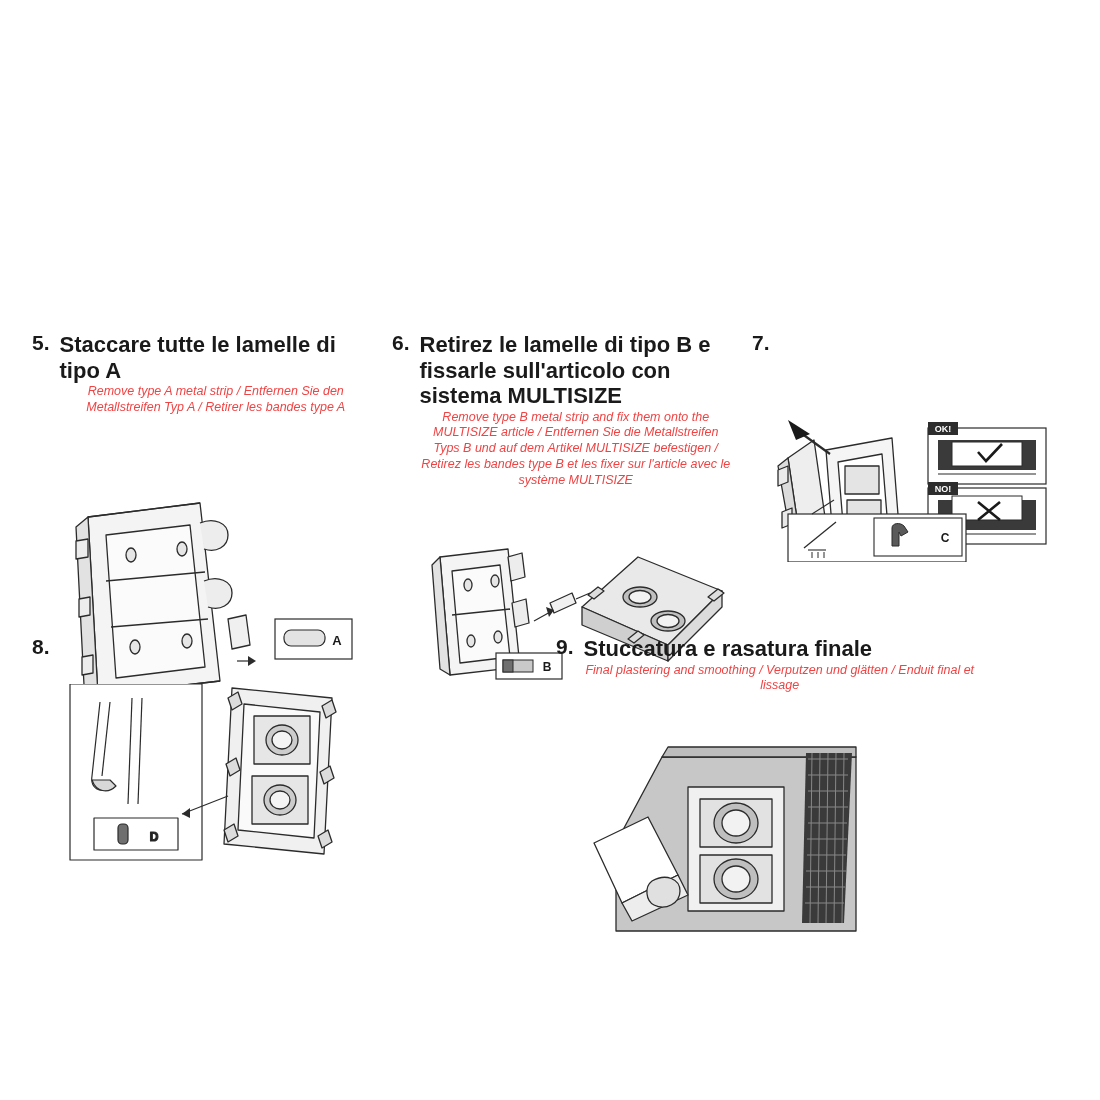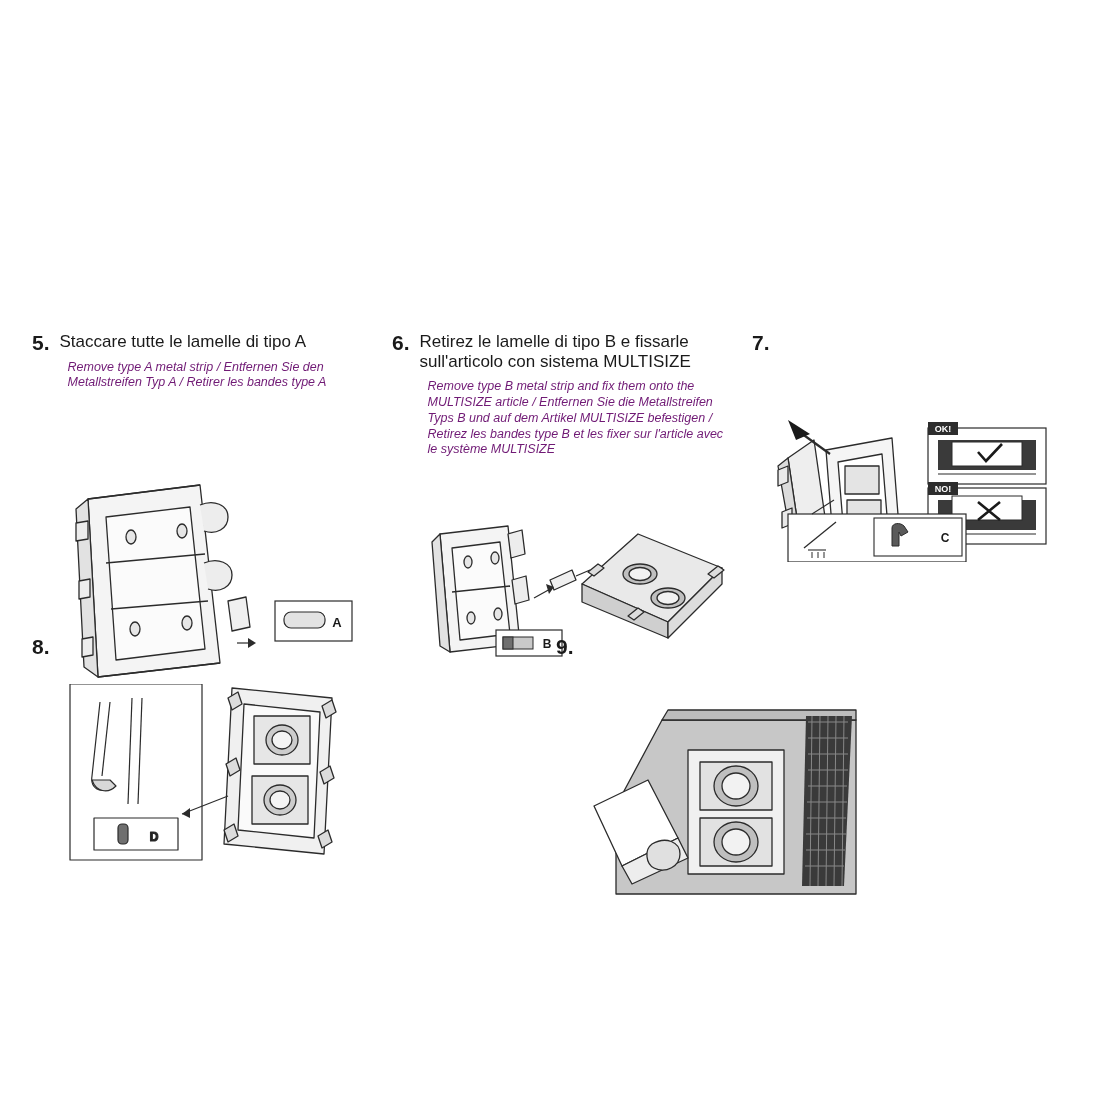--- a/index.html
+++ b/index.html
@@ -37,31 +37,32 @@
     font-weight: bold;
     line-height: 1.05;
     margin-right: 10px;
     flex: 0 0 auto;
     letter-spacing: 0;
   }
   .step-texts {
     flex: 1 1 auto;
   }
   .step-title {
-    font-size: 17px;
+    font-size: 22px;
     line-height: 1.16;
     margin: 0 0 1px 0;
-    font-weight: 400;
+    font-weight: 700;
   }
   .step-sub {
     font-size: 12.5px;
     font-style: italic;
     line-height: 1.26;
-    margin: 8px;
-    color: #701a75;
+    margin: 1px;
+    color: #ef4444;
+    text-align: center;
   }
 
   
   .art {
     position: relative;
   }
   .art svg {
     display: block;
   }
 
@@ -289,20 +290,22 @@
         </g>
       </svg>
       <span style="position:absolute; left:0; top:0; width:0; height:0; overflow:hidden;">D</span>
     </div>
   </div>
 
   <div class="step" style="left:556px; top:636px; width:420px;">
     <div class="step-head">
       <div class="step-num">9.</div>
       <div class="step-texts">
+        <p class="step-title">Stuccatura e rasatura finale</p>
+        <p class="step-sub">Final plastering and smoothing / Verputzen und glätten / Enduit final et lissage</p>
       </div>
     </div>
 
     <div class="art" style="margin-top:30px;">
       <svg width="420" height="230" viewBox="0 0 420 230">
 
         <g stroke="#2b2b2b" stroke-width="1.3" stroke-linejoin="round">
           <polygon points="106,32 300,32 300,206 60,206 60,118" fill="#c7c7c7"></polygon>
 
           <polygon points="106,32 300,32 300,22 112,22" fill="#bdbdbd"></polygon>

